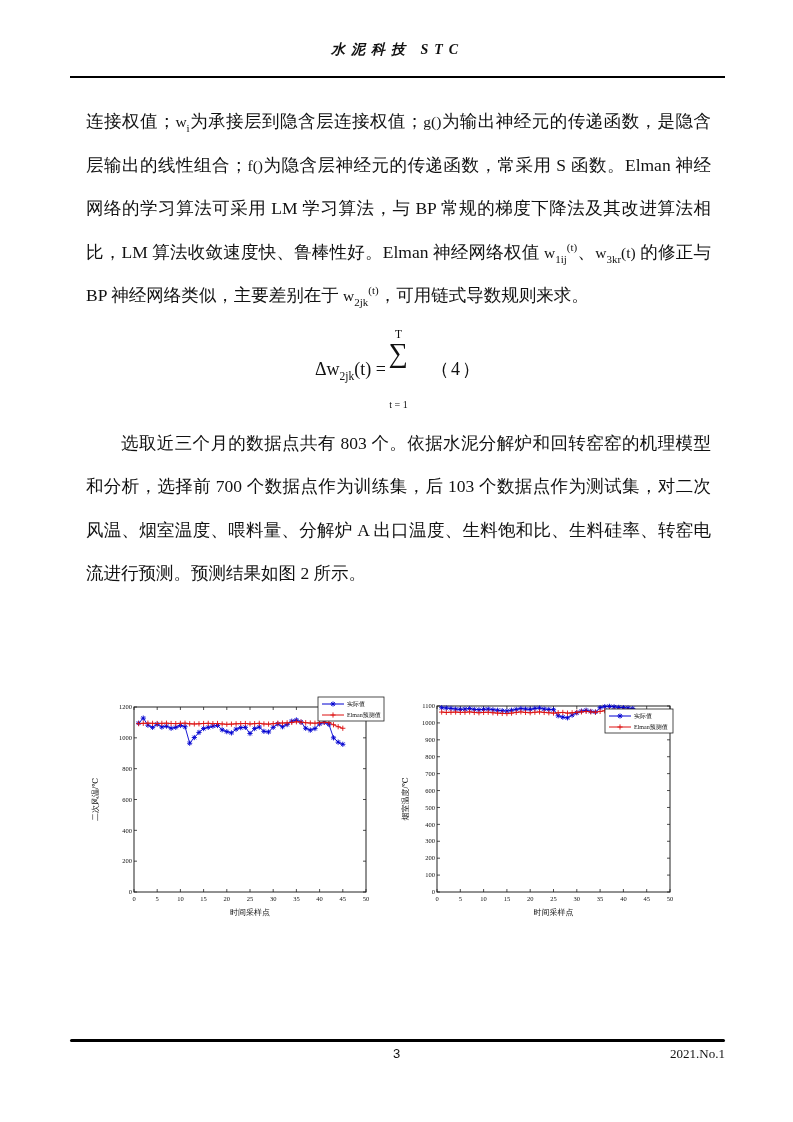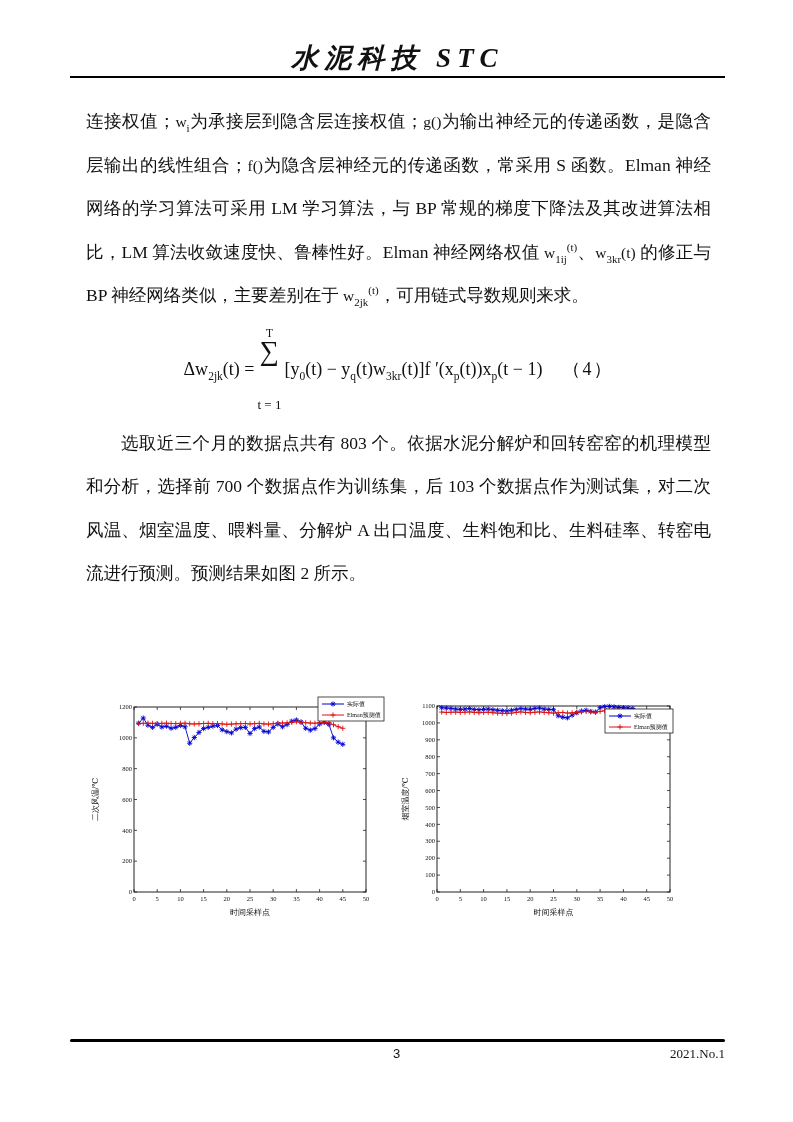--- a/index.html
+++ b/index.html
@@ -4,21 +4,21 @@
 <style>
   html,body{margin:0;padding:0;background:#888;}
   .page{
     position:relative; width:793px; height:1122px; background:#ffffff;
     margin:0 auto; overflow:hidden;
     font-family:"Liberation Serif","DejaVu Serif",serif; color:#111;
   }
   
   .journal-header{position:absolute; top:40px; left:70px; right:68px; text-align:center;}
   .journal-title{
-    font-size:27px; font-weight:bold; font-style:italic; letter-spacing:6px;
+    font-size:14px; font-weight:bold; font-style:italic; letter-spacing:6px;
     font-family:"Liberation Serif","DejaVu Serif",serif;
     margin-top:27px;
   }
   .header-rule{position:absolute; top:76px; left:70px; right:68px; height:2px; background:#000;}
   
   .content{
     position:absolute; top:84px; left:70px; right:66px;
     font-size:17.5px; line-height:43.5px; text-align:justify; text-justify:inter-ideograph;
   }
   .para{margin:16px;}
@@ -28,21 +28,21 @@
   .para .math{font-size:15.5px; font-family:"Liberation Serif","DejaVu Serif",serif;}
   
   .equation{
     height:72px; display:flex; align-items:center; justify-content:center;
     font-size:18px; line-height:1.2; margin:2px 0 4px 0;
   }
   .equation sub{font-size:11.5px; line-height:0;}
   .sigma{display:inline-flex; flex-direction:column; align-items:center; margin:0 3px; line-height:1;}
   .sig-top{font-size:11.5px;}
   .sig-sym{font-size:27px; line-height:0.95;}
-  .sig-bot{font-size:13px;margin-top:33px;}
+  .sig-bot{font-size:10px;margin-top:33px;}
   .eq-num{margin-left:20px; letter-spacing:2px;}
   
   .figure-row{position:absolute; top:693px; left:88px; width:640px; height:230px;}
   .chart-box{position:absolute; top:0;}
   .chart-left{left:0;}
   .chart-right{left:310px;}
   
   .footer-rule{position:absolute; top:1039px; left:70px; right:68px; height:3px; background:#000; border-radius:2px;}
   .footer-pagenum{position:absolute; top:1046px; left:0; width:100%; text-align:center; font-size:13px; font-family:"Liberation Sans","DejaVu Sans",sans-serif;}
   .footer-issue{position:absolute; top:1046px; right:68px; font-size:13px; font-family:Liberation Serif, serif;}
@@ -60,21 +60,20 @@
   <div class="content">
     <p class="para"><span>连接权值；</span><span class="math">w</span><sub>i</sub><span>为承接层到隐含层连接权值；</span><span class="math">g()</span><span>为输出神经元的传递函数，是隐含层输出的线性组合；</span><span class="math">f()</span><span>为隐含层神经元的传递函数，常采用 S 函数。Elman 神经网络的学习算法可采用 LM 学习算法，与 BP 常规的梯度下降法及其改进算法相比，LM 算法收敛速度快、鲁棒性好。Elman 神经网络权值 </span><span class="math">w</span><sub>1ij</sub><sup>(t)</sup><span>、</span><span class="math">w</span><sub>3kr</sub><span class="math">(t)</span><span> 的修正与 BP 神经网络类似，主要差别在于 </span><span class="math">w</span><sub>2jk</sub><sup>(t)</sup><span>，可用链式导数规则来求。</span></p>
 
     <div class="equation">
       <span class="eq-part"><span>Δw</span><sub>2jk</sub><span>(t) = </span></span>
       <span class="sigma">
         <span class="sig-top">T</span>
         <span class="sig-sym">∑</span>
         <span class="sig-bot">t = 1</span>
       </span>
-      <span class="eq-part"><span>[y</span><sub>0</sub><span>(t) − y</span><sub>q</sub><span>(t)w</span><sub>3kr</sub><span>(t)]f ′(x</span><sub>p</sub><span>(t))x</span><sub>p</sub><span>(t − 1)</span></span>
       <span class="eq-num">（4）</span>
     </div>
 
     <p class="para indent"><span>选取近三个月的数据点共有 803 个。依据水泥分解炉和回转窑窑的机理模型和分析，选择前 700 个数据点作为训练集，后 103 个数据点作为测试集，对二次风温、烟室温度、喂料量、分解炉 A 出口温度、生料饱和比、生料硅率、转窑电流进行预测。预测结果如图 2 所示。</span></p>
   </div>
 
   <div class="figure-row">
     <div class="chart-box chart-left" id="chart0"><svg width="302" height="226">
           <rect x="46" y="14" width="232" height="185" fill="none" stroke="#222" stroke-width="1"></rect>
           <line x1="46" y1="199" x2="46" y2="196" stroke="#222" stroke-width="0.8"></line>

